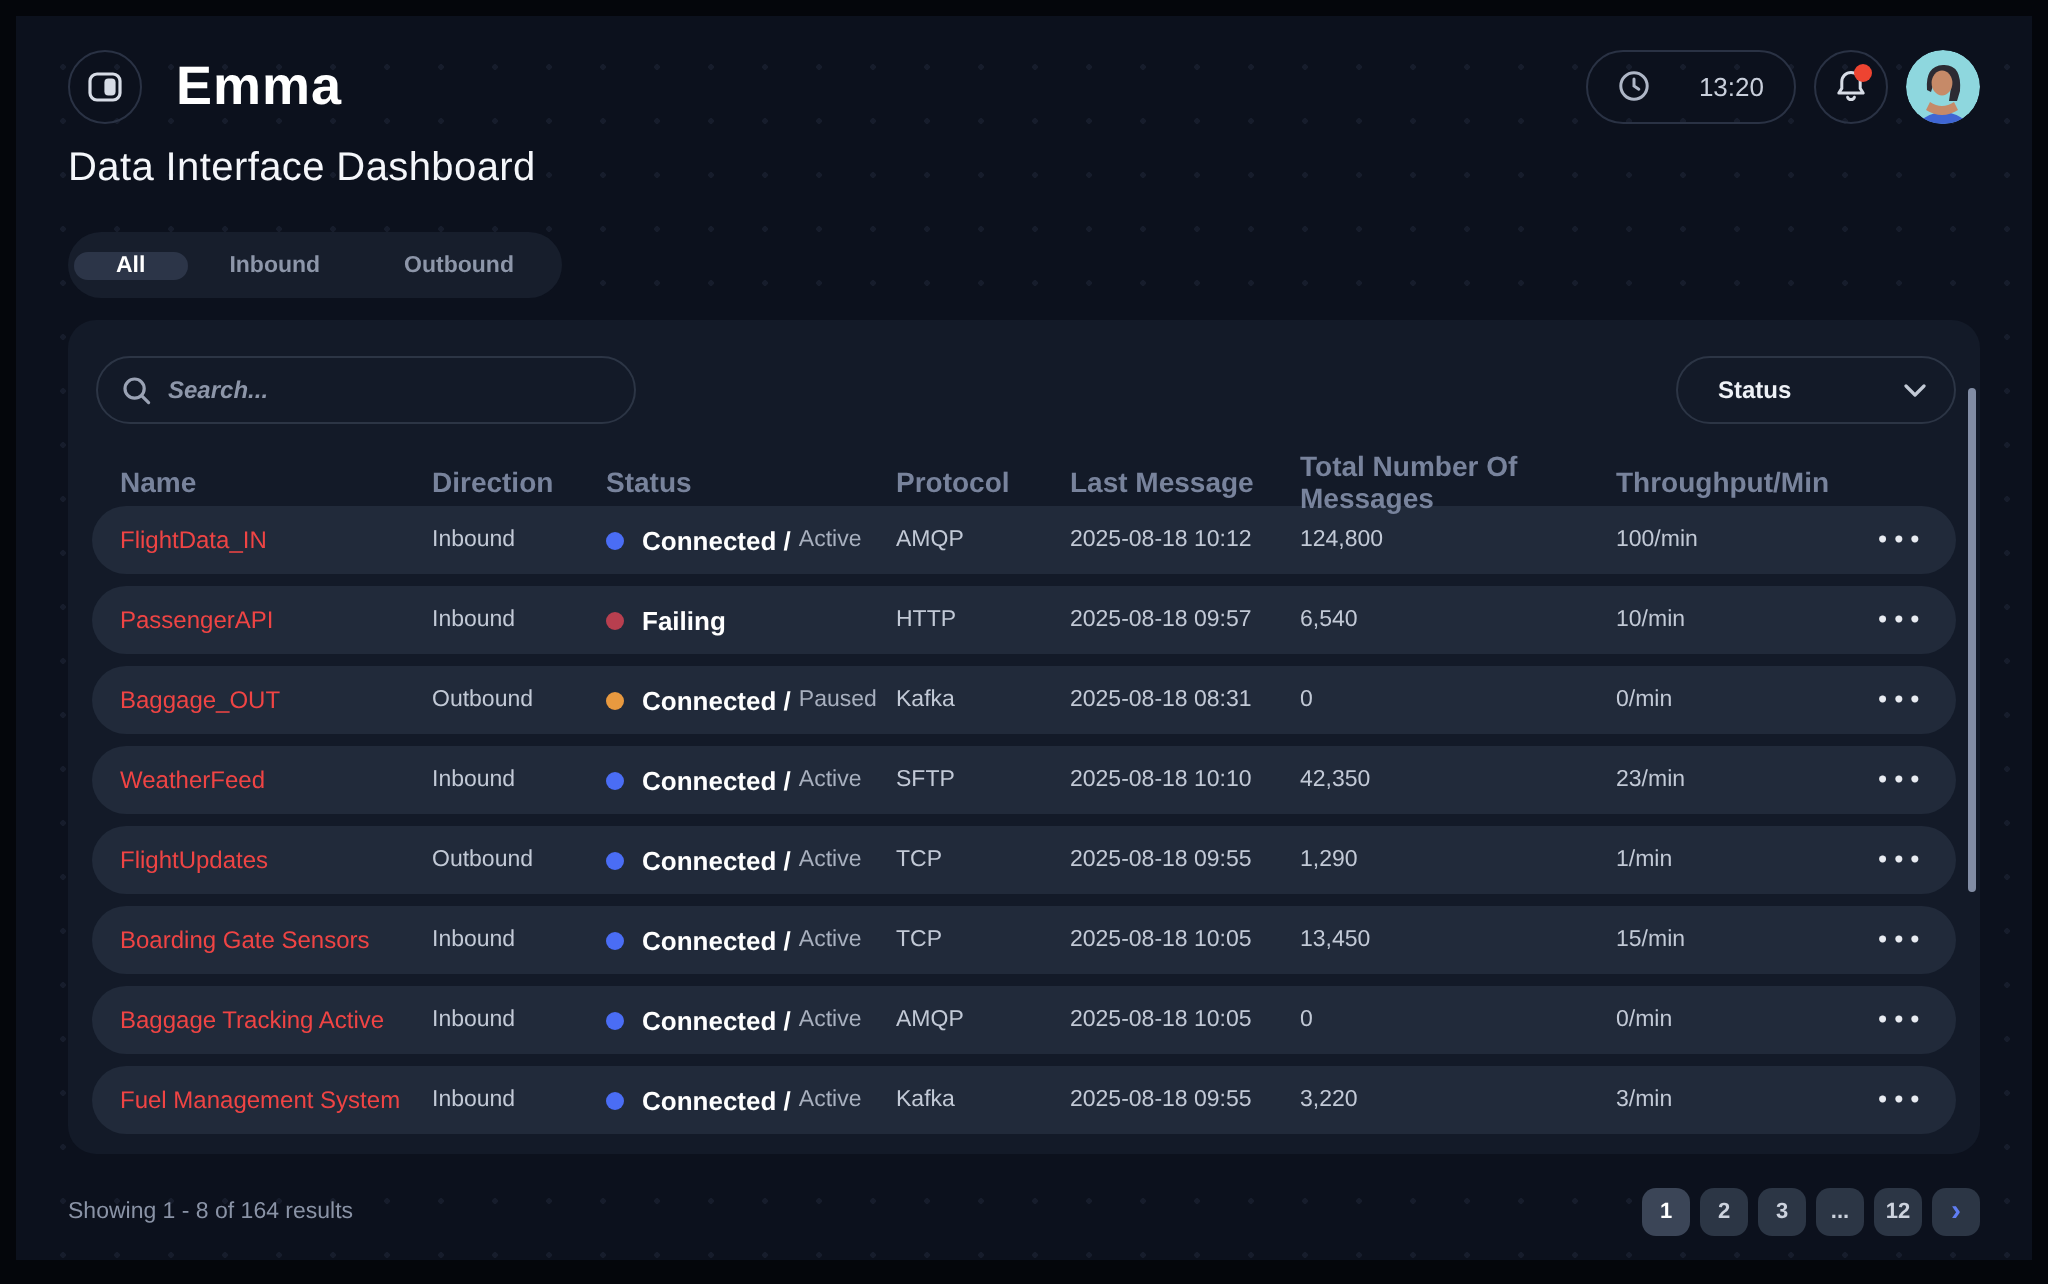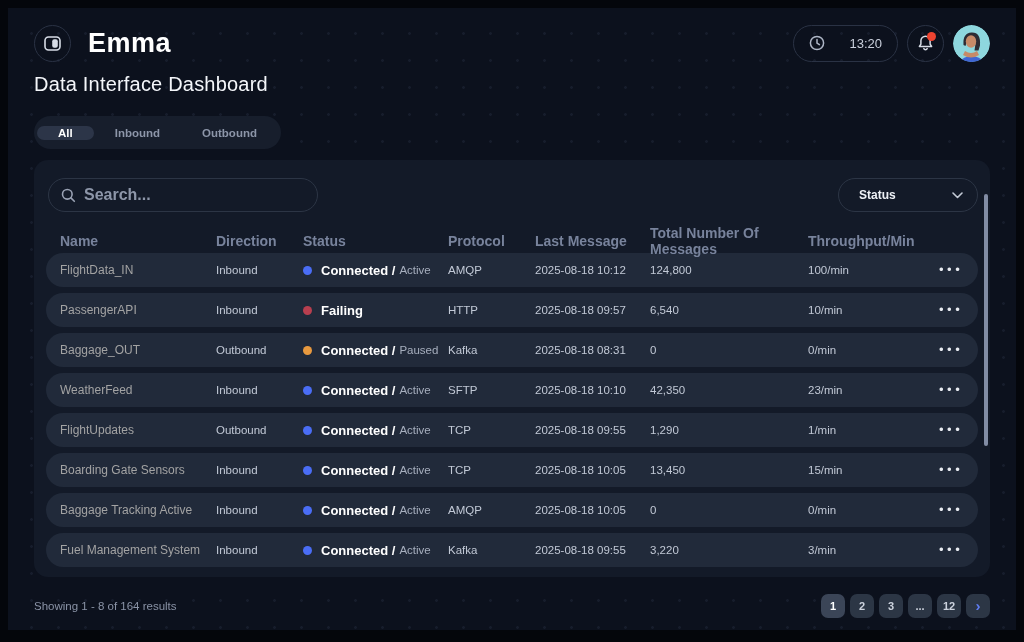--- a/index.html
+++ b/index.html
@@ -35,36 +35,36 @@
     font-family:"Liberation Sans","DejaVu Sans",sans-serif; }
   .tab.active { background:#2c3548; color:#ffffff; }
 
   
   .card { position:relative; margin-top:11px; background:#131a28; border-radius:14px;
     padding:18px 12px 4px 12px; }
   .toolbar { display:flex; align-items:center; }
   .search { width:270px; height:34px; border:1px solid #2c3545; border-radius:17px;
     display:flex; align-items:center; padding:0 12px; gap:8px; margin-left:2px; }
   .search input { flex:1; background:transparent; border:none; outline:none; color:#dfe4ec;
-    font-size:16px; font-family:"Liberation Sans","DejaVu Sans",sans-serif; }
+    font-size:12px; font-family:"Liberation Sans","DejaVu Sans",sans-serif;font-style:italic; }
   .search input::placeholder { color:#8d96a9; font-weight:600; }
   .select { width:140px; height:34px; border:1px solid #2c3545; border-radius:17px;
     background:transparent; display:flex; align-items:center; justify-content:space-between;
     padding:0 14px 0 20px; color:#eef1f6; font-size:12px; font-weight:700; cursor:pointer;
     font-family:"Liberation Sans","DejaVu Sans",sans-serif; }
 
   .grid { display:grid; grid-template-columns:156px 87px 145px 87px 115px 158px 1fr 44px;
     align-items:center; }
   .thead { margin-top:13px; height:20px; padding:0 14px; color:#78839c; font-size:14px;
     font-weight:700; }
   .tbody { margin-top:8px; }
   .trow { height:34px; margin-bottom:6px; background:#212a3a; border-radius:17px;
     padding:0 14px; cursor:pointer; }
   .c { font-size:11.5px; color:#c2c9d6; }
-  .c.name { color:#a3a3a3; font-size:12px; }
+  .c.name { color:#ef4444; font-size:12px; }
   .c.status { display:flex; align-items:center; }
   .dot { width:9px; height:9px; border-radius:50%; margin-right:9px; flex:0 0 auto; }
   .dot.st-active  { background:#4a6df5; }
   .dot.st-failing { background:#b83f4f; }
   .dot.st-paused  { background:#e8993f; }
   .status-main { color:#ffffff; font-weight:700; font-size:13px; }
   .status-sub { color:#a7afbe; font-size:11.5px; margin-left:4px; }
   .more { border:none; background:transparent; color:#e8ebf1; font-size:12px; letter-spacing:1px;
     cursor:pointer; text-align:right; font-family:"DejaVu Sans",sans-serif; padding-right:2px; }
   .scrollthumb { position:absolute; right:2px; top:34px; width:4px; height:252px;

